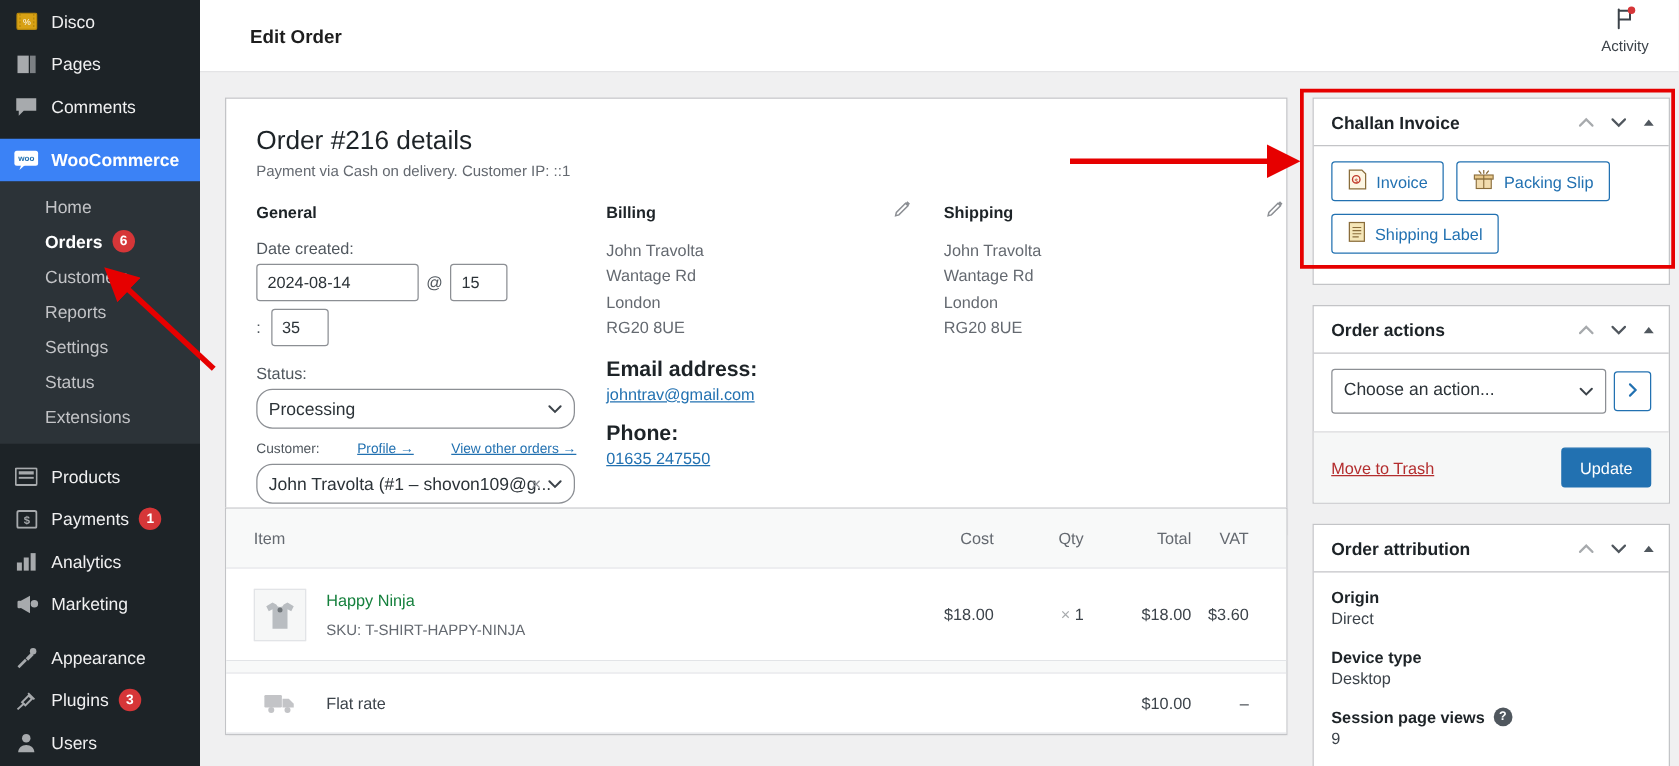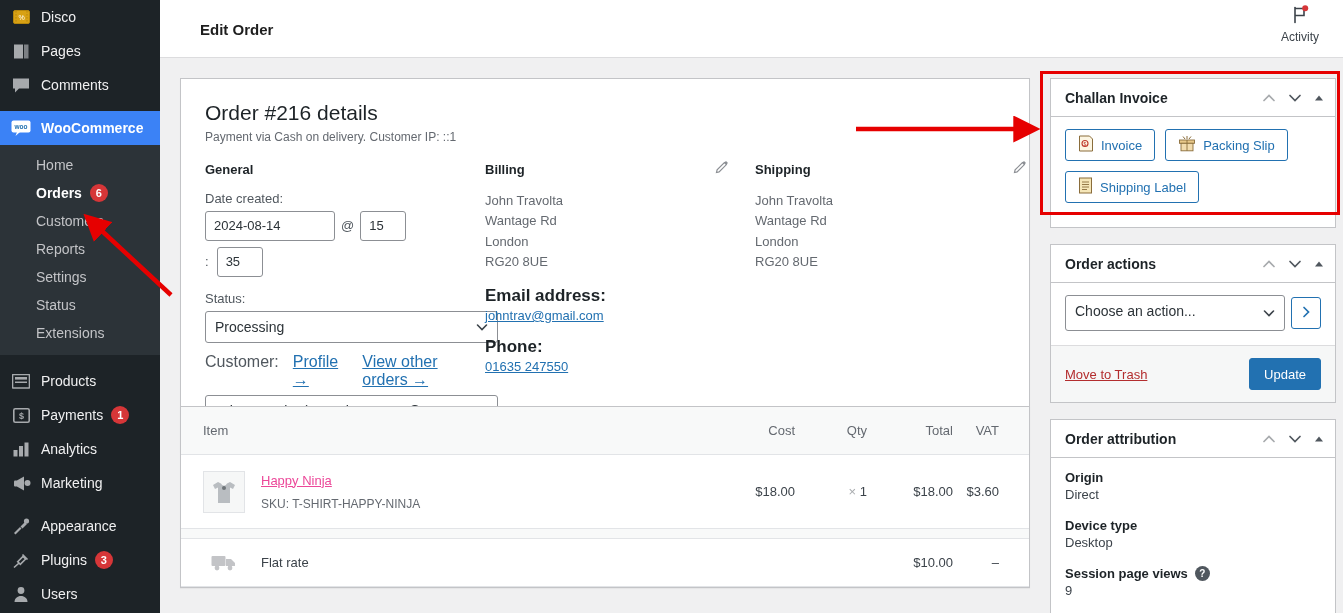--- a/index.html
+++ b/index.html
@@ -153,44 +153,44 @@
   }
   .inp.date { width: 130px; }
   .inp.hh, .inp.mm { width: 46px; }
   .at { display: inline-block; width: 18px; text-align: center; color: #50575e; }
   .colon { display: inline-block; width: 8px; text-align: left; color: #50575e; }
 
   .sel {
     position: relative;
     display: block;
     height: 32px;
-    width: 293px;
+    width: 255px;
     border: 1px solid #8c8f94;
-    border-radius: 3px;
+    border-radius: 13px;
     background: #fff;
     font-size: 14px;
     color: #2c3338;
     line-height: 30px;
     padding: 0 30px 0 9px;
     cursor: pointer;
     white-space: nowrap;
     overflow: hidden;
   }
   .sel .caret {
     position: absolute; right: 8px; top: 0; height: 100%;
     display: flex; align-items: center; color: #3c434a;
   }
   .sel .clearx {
     position: absolute; right: 26px; top: 0; height: 100%;
     display: flex; align-items: center; color: #8c8f94; font-size: 14px;
   }
   .cust-row {
-    display: flex; align-items: baseline; gap: 14px;
+    display: flex; align-items: baseline; gap: 30px;
     margin: 10px 0 6px 0;
-    font-size: 16px; color: #50575e;
+    font-size: 11px; color: #50575e;
   }
   .lnk { color: #2271b1; text-decoration: underline; cursor: pointer; }
   .addr-line { font-size: 13px; color: #646970; line-height: 1.55; }
   .addr-gap { height: 14px; }
   .addr-label { font-size: 17px; font-weight: 700; color: #1d2327; margin-bottom: 2px; }
 
   
   .order-items {
     position: absolute; left: 20px; top: 348px;
     width: 850px;
@@ -225,21 +225,21 @@
     margin-right: 16px;
     flex: 0 0 42px;
     display: flex; align-items: center; justify-content: center;
     overflow: hidden;
   }
   .ship-ico {
     width: 42px; margin-right: 16px; flex: 0 0 42px;
     display: flex; align-items: center; justify-content: center;
     color: #c3c4c7;
   }
-  .it-name { color: #ec4899; text-decoration: underline; font-size: 13px; cursor: pointer; }
+  .it-name { color: #15803d; font-size: 13px; cursor: pointer; }
   .it-sku { font-size: 12px; color: #646970; margin-top: 9px; }
   .it-plain { font-size: 13px; color: #3c434a; }
   .money { font-size: 13px; color: #3c434a; }
   .qtyx { color: #a7aaad; }
 
   
   .side { position: absolute; right: 7px; top: 20px; width: 286px; }
   .side-box { margin-bottom: 16px; background: #fff; border: 1px solid #c3c4c7; }
   .sb-head {
     display: flex; align-items: center;

